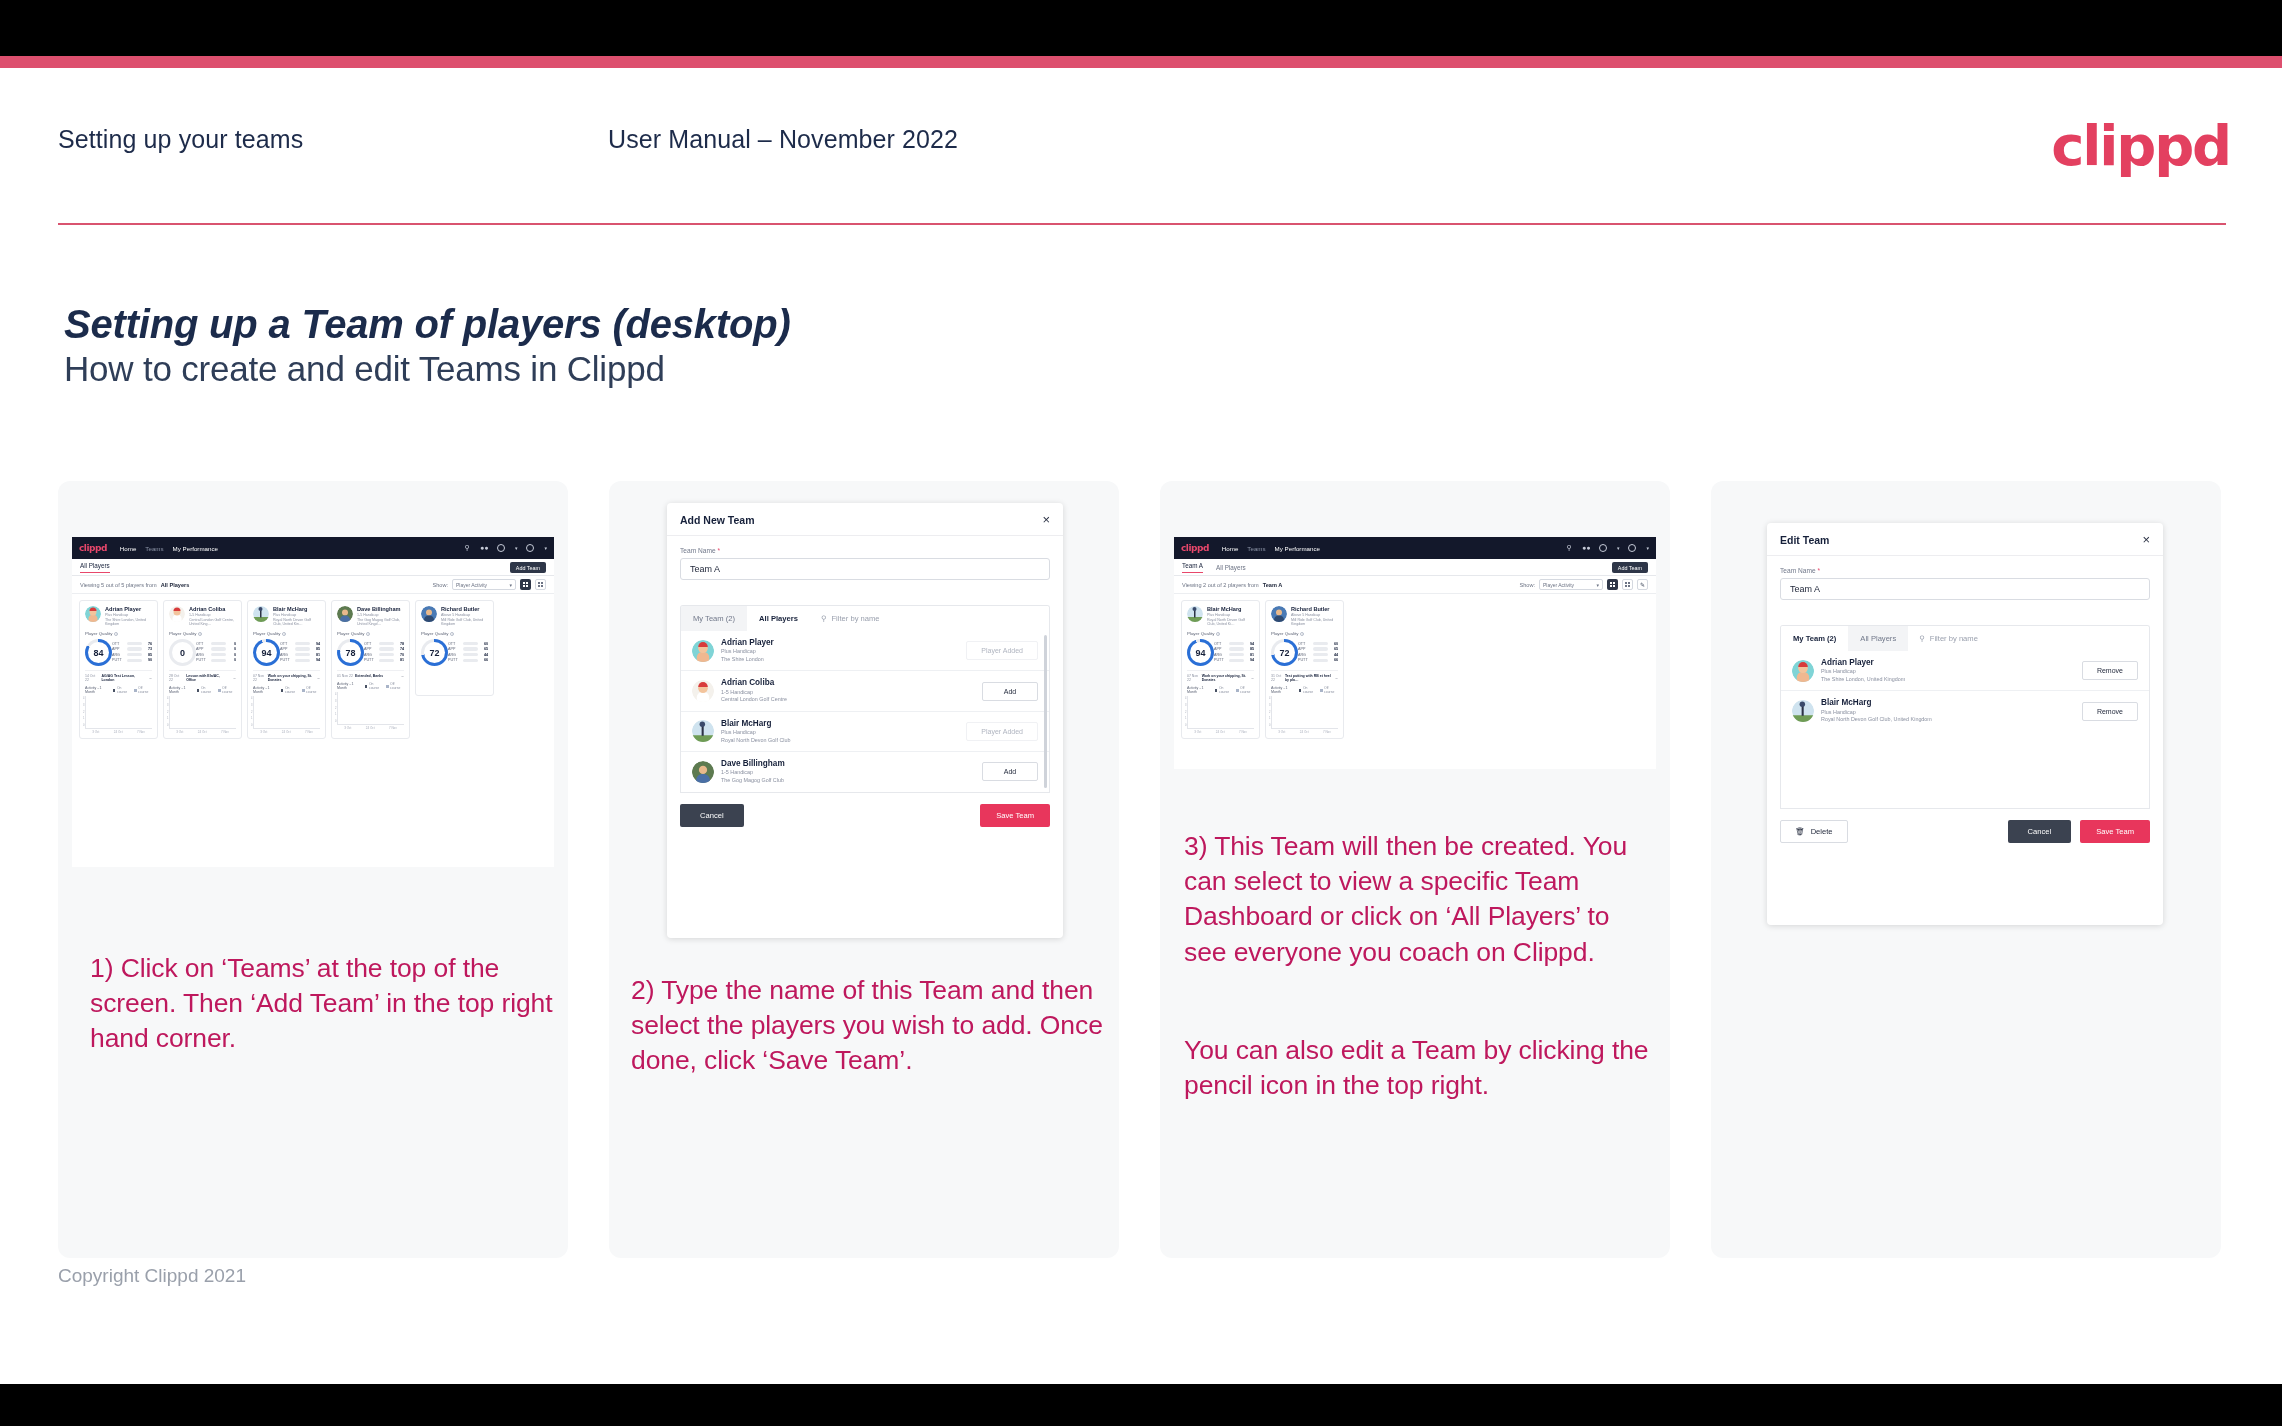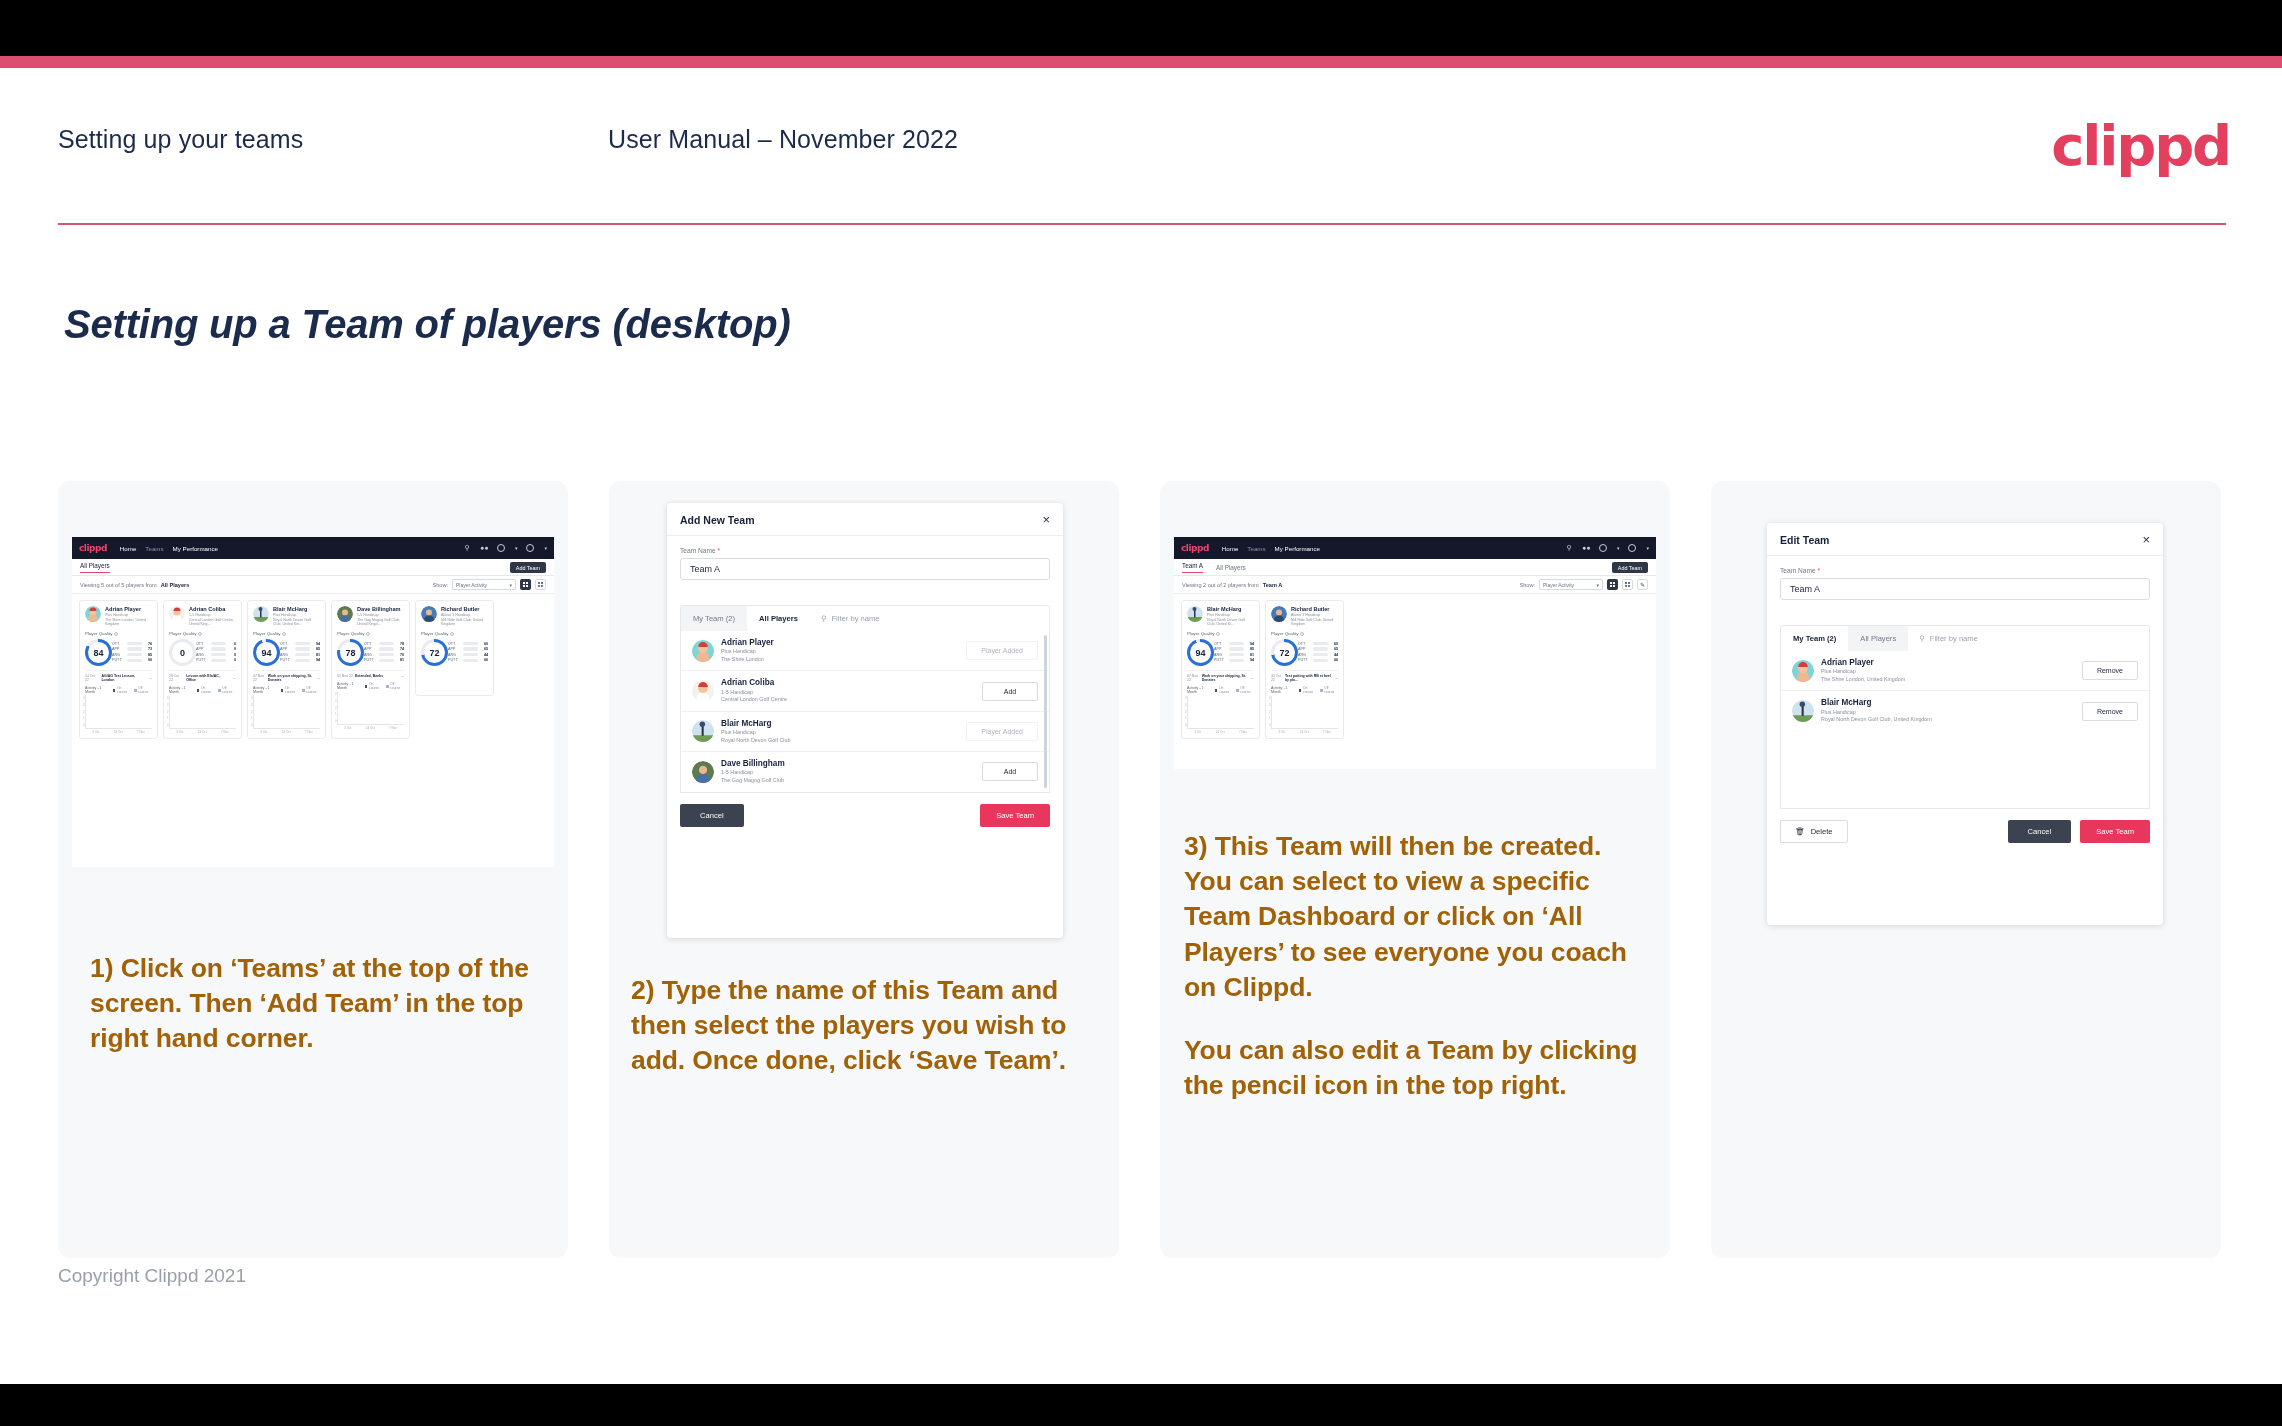--- a/index.html
+++ b/index.html
@@ -84,23 +84,22 @@
 
   .shot {
     position: absolute;
     background: #ffffff;
     overflow: hidden;
   }
   .caption {
     position: absolute;
     font-size: 26.5px;
     line-height: 1.33;
-    color: #a16207;
+    color: #be185d;
     letter-spacing: -.1px;
-    font-weight: bold;
   }
 
   
   .app { position: absolute; left:0; top:0; width:100%; height:100%;
          background:#ffffff; font-family:"Liberation Sans", sans-serif; }
   .app-nav {
     height: 22px; background:#13182b; display:flex; align-items:center;
     padding: 0 7px; gap: 9px;
   }
   .nav-logo { color:#e8476b; font-size:9px; font-weight:700; letter-spacing:-.5px;
@@ -243,20 +242,21 @@
 
   <div class="band-black-top"></div>
   <div class="band-pink"></div>
 
   <div class="hdr-left">Setting up your teams</div>
   <div class="hdr-center">User Manual – November 2022</div>
   <div class="hdr-logo">clippd</div>
   <div class="hdr-rule"></div>
 
   <div class="title-main">Setting up a Team of players (desktop)</div>
+  <div class="title-sub">How to create and edit Teams in Clippd</div>
 
   <div class="cards">
 
     <div class="card">
       <div class="shot" style="left:14px; top:56px; width:482px; height:330px;">
         <div class="app">
           <div class="app-nav">
             <span class="nav-logo">clippd</span>
             <span class="nav-item">Home</span>
             <span class="nav-item dim">Teams</span>

